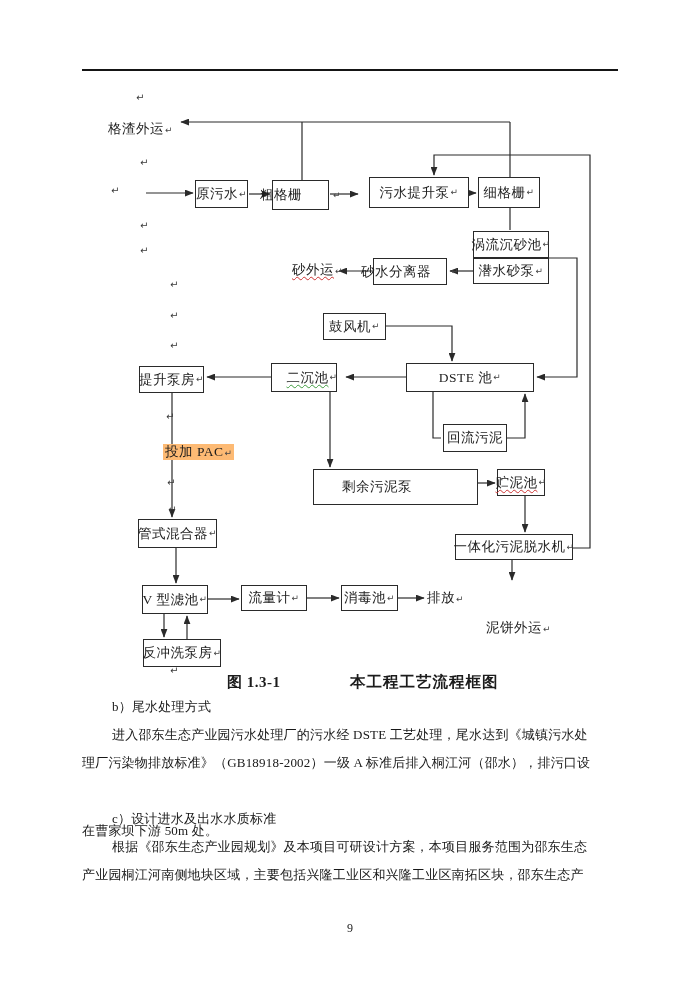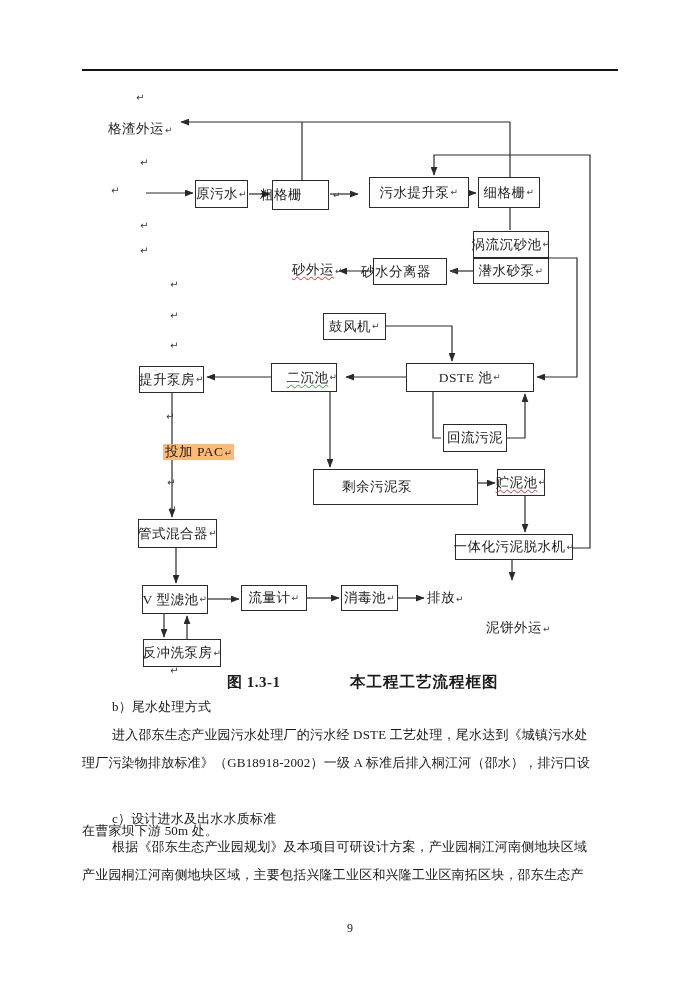--- a/index.html
+++ b/index.html
@@ -173,18 +173,18 @@
 
   <div class="caption-number">图 1.3-1</div>
   <div class="caption-title">本工程工艺流程框图</div>
 
   <div id="body-text">
       <div class="body-line indent" style="top: 698px;">b）尾水处理方式</div>
       <div class="body-line indent" style="top: 726px;">进入邵东生态产业园污水处理厂的污水经 DSTE 工艺处理，尾水达到《城镇污水处</div>
       <div class="body-line" style="top: 754px;">理厂污染物排放标准》（GB18918-2002）一级 A 标准后排入桐江河（邵水），排污口设</div>
       <div class="body-line" style="top: 782px; margin-top: 40px;">在曹家坝下游 50m 处。</div>
       <div class="body-line indent" style="top: 810px;">c）设计进水及出水水质标准</div>
-      <div class="body-line indent" style="top: 838px;">根据《邵东生态产业园规划》及本项目可研设计方案，产业园桐江河南侧地块区域</div>
+      <div class="body-line indent" style="top: 838px;">根据《邵东生态产业园规划》及本项目可研设计方案，本项目服务范围为邵东生态</div>
       <div class="body-line" style="top: 866px;">产业园桐江河南侧地块区域，主要包括兴隆工业区和兴隆工业区南拓区块，邵东生态产</div>
     </div>
 
   <div class="page-num">9</div>
 </div>
 
 </body></html>

